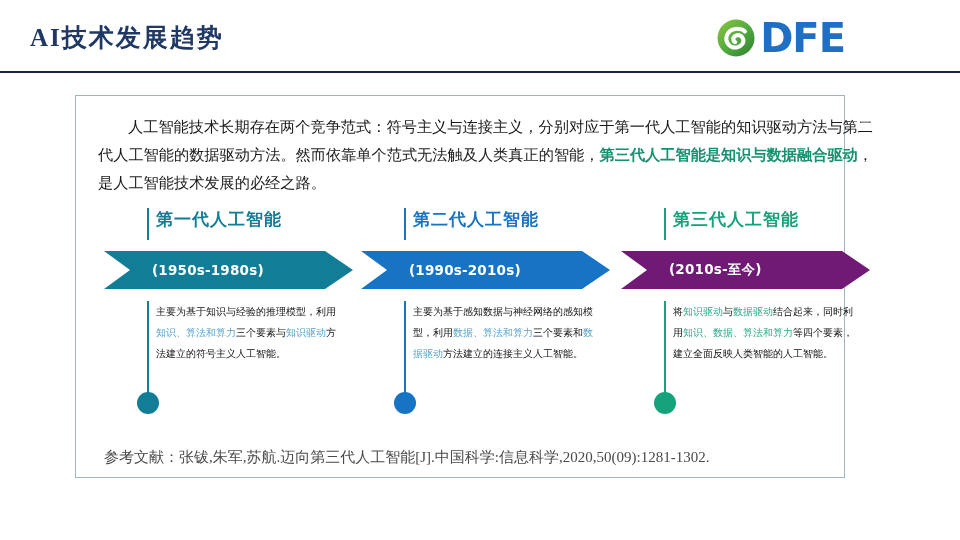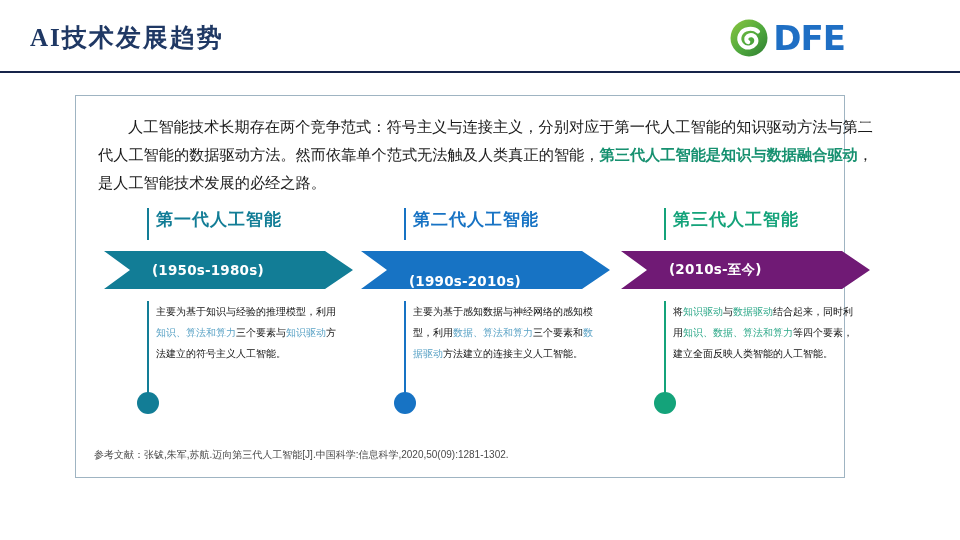--- a/index.html
+++ b/index.html
@@ -42,21 +42,21 @@
     right: 47px; top: 18px;
     height: 40px;
     display: flex; align-items: center; gap: 4px;
   }
   .logo-mark {
     width: 40px; height: 40px;
     position: relative;
     flex: 0 0 auto;
   }
   .logo-text {
-    font-size: 34px;
+    font-size: 40px;
     font-weight: 800;
     letter-spacing: -1px;
     color: #1F6FC4;
     line-height: 1;
     font-family: "DejaVu Sans", sans-serif;
   }
 
   
   .card {
     position: absolute;
@@ -155,26 +155,26 @@
   .dot {
     position: absolute;
     left: 33px; top: 186px;
     width: 22px; height: 22px;
     border-radius: 50%;
   }
 
   
   .reference {
     position: absolute;
-    left: 18px; top: 352px;
-    font-size: 10px;
+    left: 28px; top: 352px;
+    font-size: 15px;
     color: #4A4A4A;
     letter-spacing: 0px;
     white-space: nowrap;
-    font-family: Liberation Sans, sans-serif;
+    font-family: Liberation Serif, serif;
   }
 </style>
 </head>
 <body>
 
 <div id="slide">
 
   <div class="header">
     <div class="slide-title" style="color: rgb(31, 56, 100);">AI技术发展趋势</div>
 
@@ -213,21 +213,21 @@
           <span class="chev-label">(1950s-1980s)</span>
         </div>
         <div class="stem" style="background: rgb(18, 125, 150);"></div>
         <div class="dot" style="background: rgb(18, 125, 150);"></div>
         <div class="col-body"><span>主要为基于知识与经验的推理模型，利用</span><span class="hl1">知识、算法和算力</span><span>三个要素与</span><span class="hl1">知识驱动</span><span>方法建立的符号主义人工智能。</span></div>
       </div>
 
       <div class="col col-2">
         <div class="tick" style="background: rgb(23, 115, 196);"></div>
         <div class="col-title" style="color: rgb(23, 115, 196);">第二代人工智能</div>
-        <div class="chev" style="background: rgb(23, 115, 196); align-items: flex-end;">
+        <div class="chev" style="background: rgb(23, 115, 196);">
           <span class="chev-label">(1990s-2010s)</span>
         </div>
         <div class="stem" style="background: rgb(23, 115, 196);"></div>
         <div class="dot" style="background: rgb(23, 115, 196);"></div>
         <div class="col-body"><span>主要为基于感知数据与神经网络的感知模型，利用</span><span class="hl1">数据、算法和算力</span><span>三个要素和</span><span class="hl1">数据驱动</span><span>方法建立的连接主义人工智能。</span></div>
       </div>
 
       <div class="col col-3">
         <div class="tick" style="background: rgb(20, 163, 122);"></div>
         <div class="col-title" style="color: rgb(20, 163, 122);">第三代人工智能</div>

